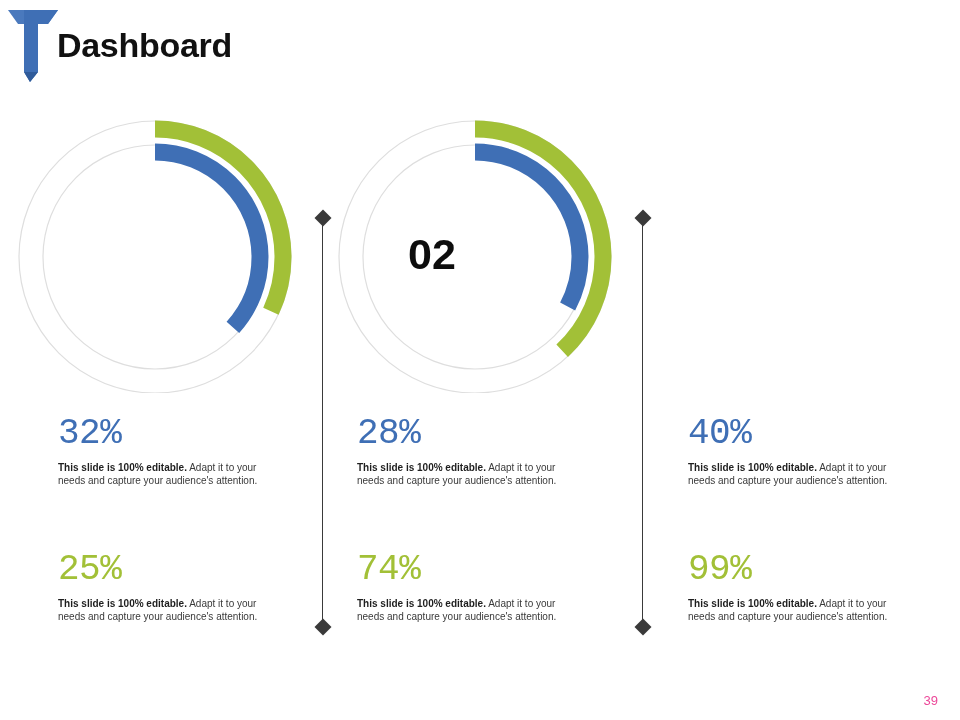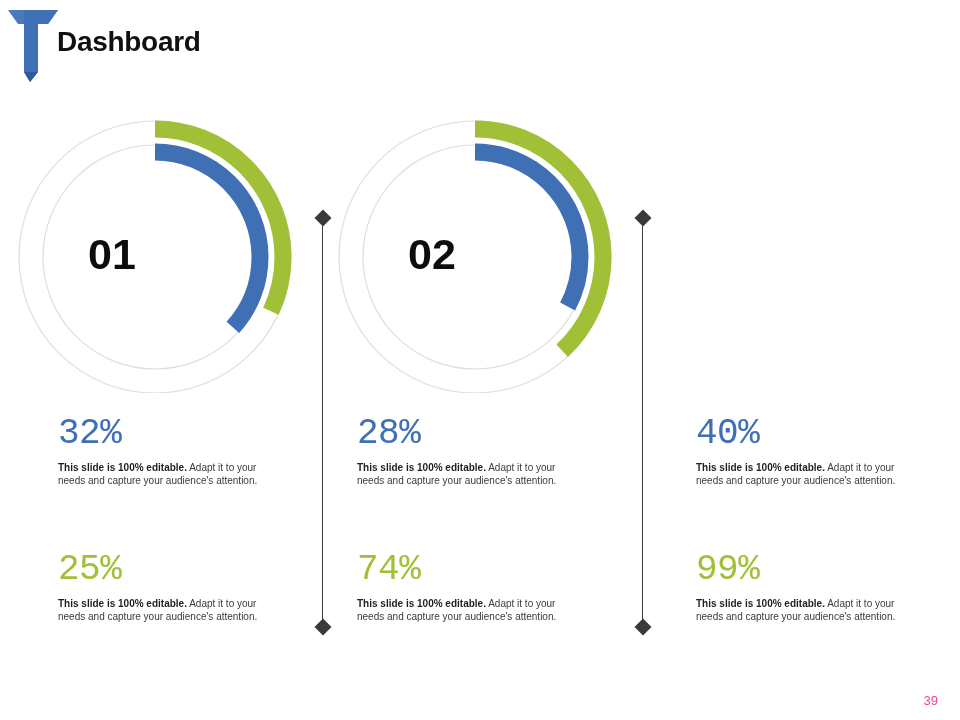--- a/index.html
+++ b/index.html
@@ -25,21 +25,21 @@
     position: absolute;
     left: 8px;
     top: 10px;
     width: 52px;
     height: 72px;
   }
   .page-title {
     position: absolute;
     left: 57px;
     top: 26px;
-    font-size: 28px;
+    font-size: 34px;
     font-weight: 700;
     color: #111111;
     letter-spacing: -0.3px;
     font-family: "Liberation Sans", sans-serif;
   }
 
   
   .columns {
     position: absolute;
     top: 118px;
@@ -86,21 +86,21 @@
   
   .stat {
     position: absolute;
     width: 218px;
   }
   .stat-a { top: 298px; }
   .stat-b { top: 434px; }
 
   .col-0 .stat { left: 58px; }
   .col-1 .stat { left: 37px; }
-  .col-2 .stat { left: 48px; margin-left: 8px; }
+  .col-2 .stat { left: 48px; }
 
   .stat-value {
     font-size: 36px;
     font-weight: 400;
     line-height: 1.0;
     letter-spacing: -0.5px;
     margin-bottom: 9px;
     font-family: Liberation Mono, monospace;
   }
   .stat-value.blue  { color: #3F6FB5; }
@@ -173,21 +173,20 @@
   <div class="column col-0">
     <div class="donut-wrap">
       <svg class="donut-svg" width="290" height="275" viewBox="0 0 290 275" xmlns="http://www.w3.org/2000/svg">
         <g transform="translate(145,139)">
           <circle r="136" fill="none" stroke="#DEDEDE" stroke-width="1.2"></circle>
           <circle r="112" fill="none" stroke="#DEDEDE" stroke-width="1.2"></circle>
           <circle r="128" fill="none" stroke="#A2C037" stroke-width="17" transform="rotate(-90)" stroke-dasharray="257.0 547.0"></circle>
           <circle r="105" fill="none" stroke="#3F6FB5" stroke-width="17" transform="rotate(-90)" stroke-dasharray="241.9 417.8"></circle>
         </g>
       </svg>
-      <div class="donut-label">01</div>
     </div>
 
     <div class="stat stat-a">
       <div class="stat-value blue">32%</div>
       <div class="stat-desc"><b>This slide is 100% editable.</b><span> Adapt it to your needs and capture your audience's attention.</span></div>
     </div>
 
     <div class="stat stat-b">
       <div class="stat-value green">25%</div>
       <div class="stat-desc"><b>This slide is 100% editable.</b><span> Adapt it to your needs and capture your audience's attention.</span></div>

